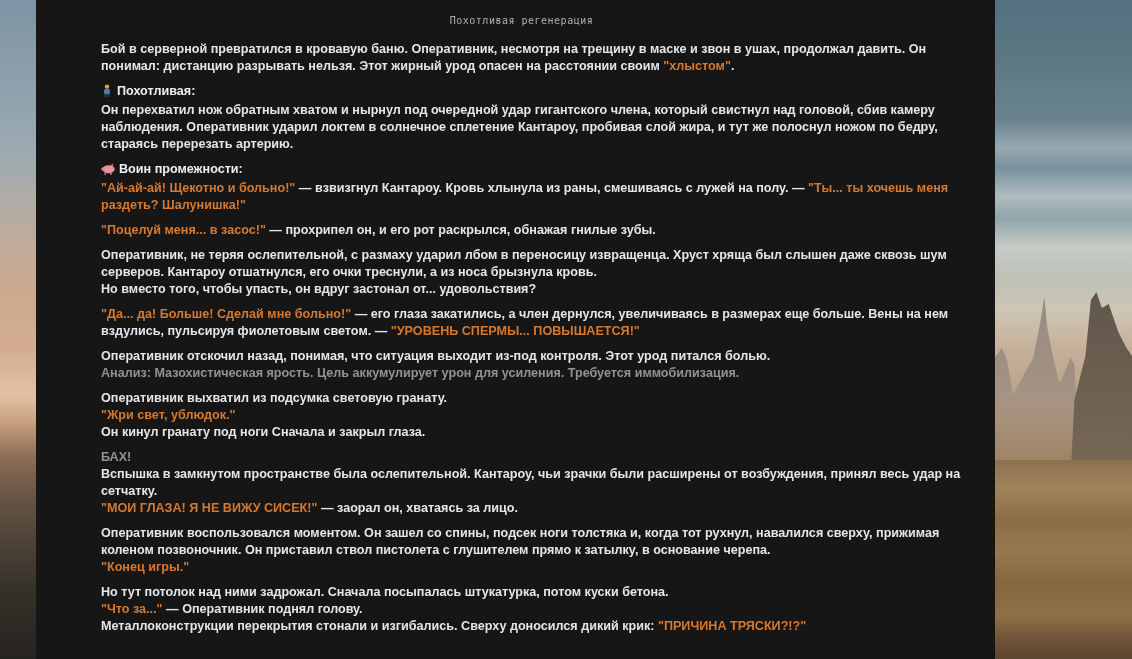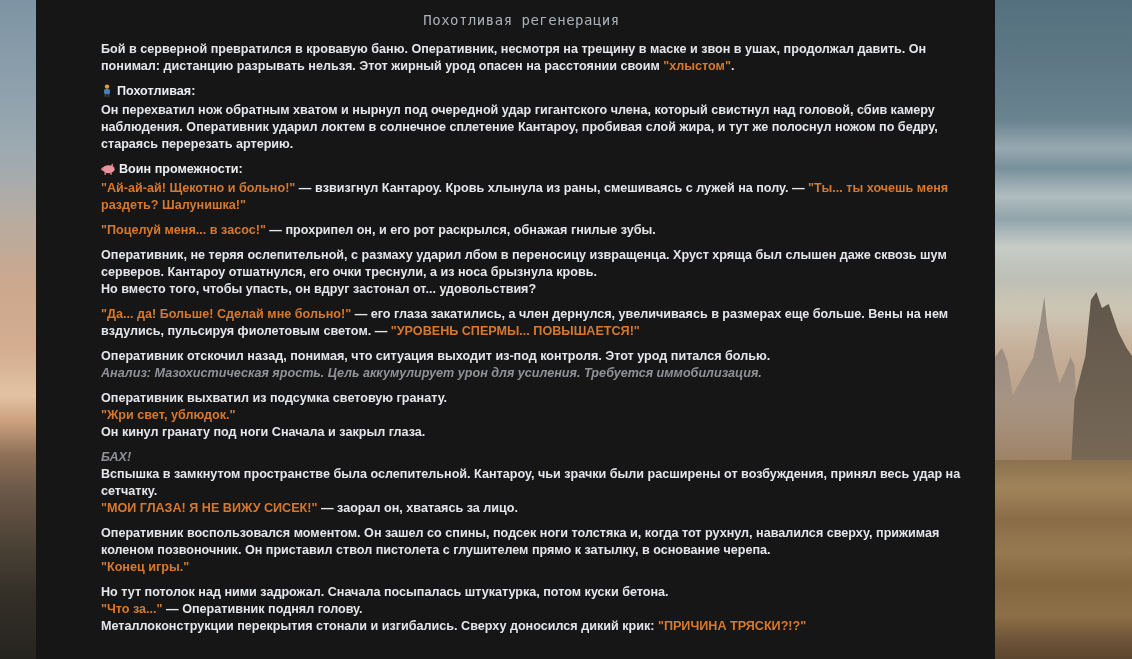--- a/index.html
+++ b/index.html
@@ -63,30 +63,30 @@
   .title-box {
     box-sizing:border-box; width:867px; height:24px;
     border:2px solid #929cа8;
     border-color:#929ca8;
     border-radius:7px;
     display:flex; align-items:center; justify-content:center;
     margin-bottom:9px;
   }
   .title-text {
     font-family:"DejaVu Sans Mono","Liberation Mono",monospace;
-    font-size:14px; color:#a9b1bb; letter-spacing:.5px;
+    font-size:10px; color:#a9b1bb; letter-spacing:.5px;
   }
 
   .para { margin:0 0 8px 13px; }
   .line {
     font-size:12.6px; line-height:17px; font-weight:600; color:#e3e6ea;
   }
   .s-n { color:#e3e6ea; }
   .s-o { color:#d6792f; }
-  .s-i { color:#8f9398; font-style:italic; }
+  .s-i { color:#8f9398; }
   .s-b { color:#eceff2; font-weight:700; }
   .icon { display:inline-block; vertical-align:-2px; margin-right:4px; font-style:normal; }
 </style>
 </head>
 <body>
 
 <div class="bg-left"></div>
 <div class="bg-right">
   <div class="cloud-streaks"></div>
   <div class="rocks-far"></div>

